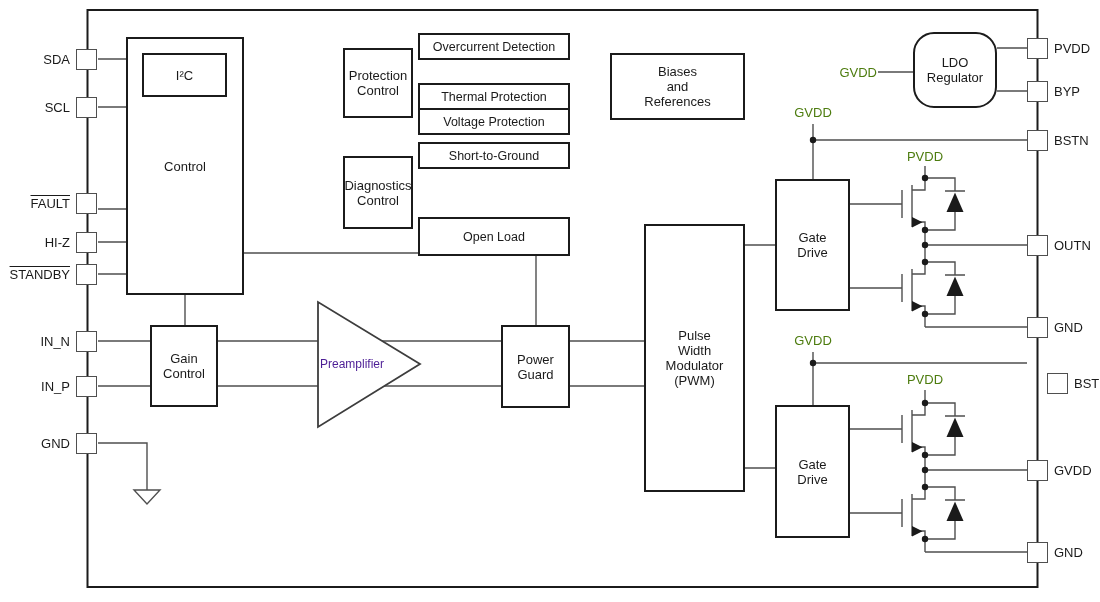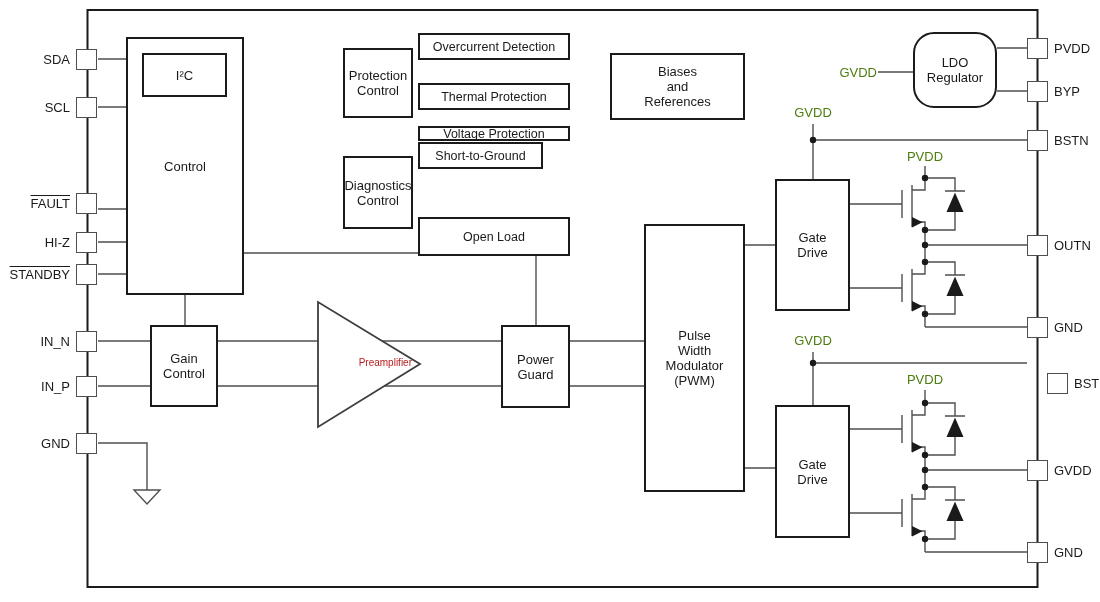--- a/index.html
+++ b/index.html
@@ -36,21 +36,21 @@
   .pin-box {
     box-sizing:border-box; width:21px; height:21px; flex:0 0 21px;
     background:#ffffff; border:1.6px solid #4f4f4f;
   }
   .overline { text-decoration:overline; }
   .net {
     position:absolute; width:60px; font-size:13px; color:#4d7c0f; text-align:center;
   }
   .net-right { text-align:right; }
   .free-label {
-    position:absolute; font-size:10px; color:#b91c1c; text-align:right;
+    position:absolute; font-size:12px; color:#4c1d95; text-align:left;
   }
 </style>
 </head>
 <body>
 
 <div class="canvas">
 
   <svg class="layer" viewBox="0 0 1100 602">
 
     <rect x="87.5" y="10" width="950" height="577" fill="none" stroke="#1b1b1b" stroke-width="2"></rect>
@@ -148,23 +148,23 @@
   <div class="blk" style="left:343px; top:156px; width:70px; height:73px;">Diagnostics
 Control</div>
   <div class="blk" style="left:610px; top:53px; width:135px; height:67px;">Biases
 and
 References</div>
   <div class="blk" style="left:913px; top:32px; width:84px; height:76px;border-radius:21px;">LDO
 Regulator</div>
 
   <div class="row" style="left:418px; top:33px;  width:152px; height:27px;">Overcurrent Detection</div>
   <div class="row" style="left:418px; top:83px;  width:152px; height:27px;">Thermal Protection</div>
-  <div class="row" style="left:418px; top:108px; width:152px; height:15px;margin-top:18px;">Voltage Protection</div>
-
-  <div class="row" style="left:418px; top:142px; width:125px; height:27px;">Short-to-Ground</div>
+  <div class="row" style="left:418px; top:108px; width:152px; height:27px;">Voltage Protection</div>
+
+  <div class="row" style="left:418px; top:142px; width:152px; height:27px;">Short-to-Ground</div>
   <div class="row" style="left:418px; top:217px; width:152px; height:39px;">Open Load</div>
 
   <div class="net net-right" style="left:817px; top:65px;">GVDD</div>
   <div class="net" style="left:783px; top:105px;">GVDD</div>
   <div class="net" style="left:783px; top:333px;">GVDD</div>
   <div class="net" style="left:895px; top:149px;">PVDD</div>
   <div class="net" style="left:895px; top:372px;">PVDD</div>
 
   <div class="pin pin-left" style="top:48px;">
     <span>SDA</span>

